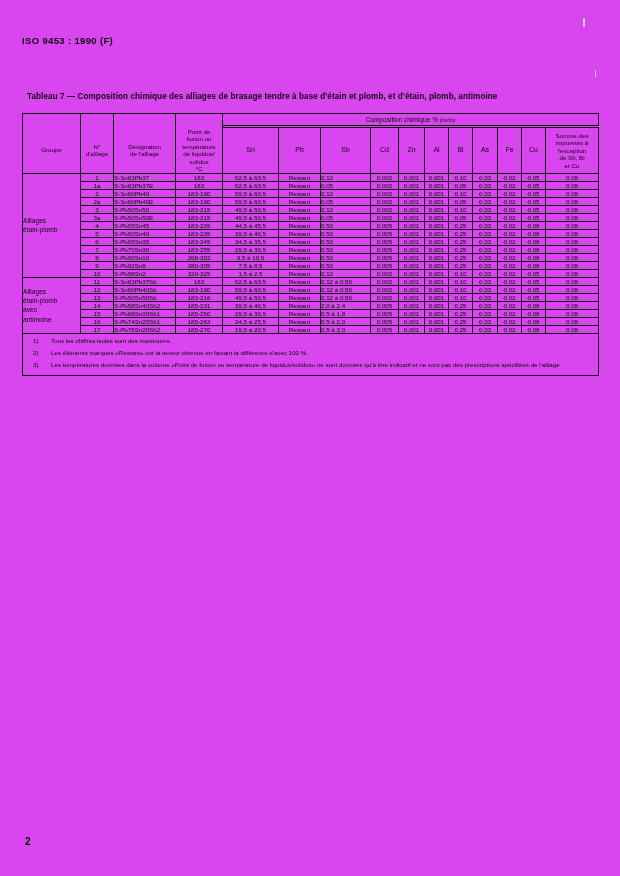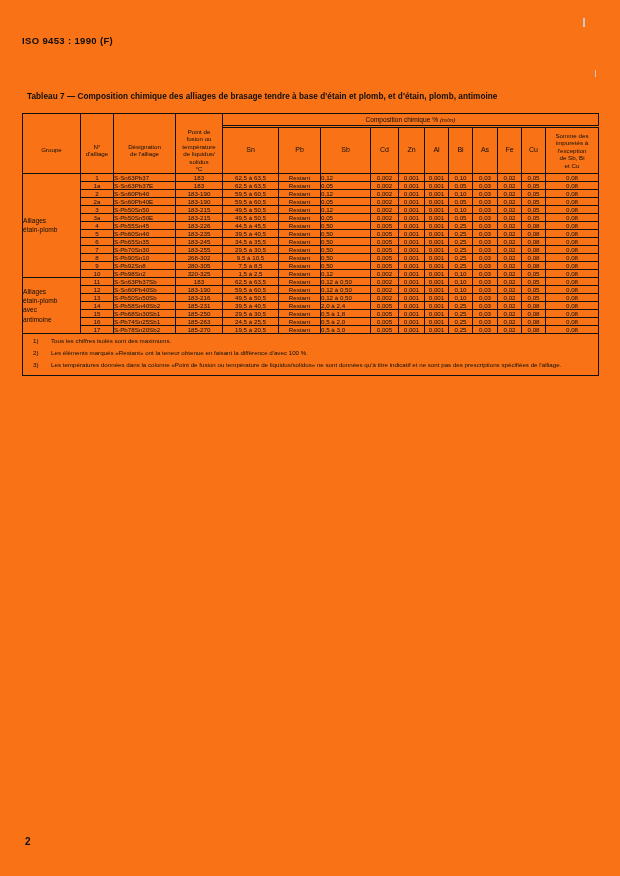--- a/index.html
+++ b/index.html
@@ -11,21 +11,21 @@
     width: 620px;
     height: 876px;
     position: relative;
     font-family: "Liberation Sans", sans-serif;
     color: #0d0d0d;
     overflow: hidden;
   }
   .page {
     position: absolute;
     inset: 0;
-    background: #f97316;
+    background: #d946ef;
   }
   .header-id {
     position: absolute;
     left: 22px;
     top: 35px;
     font-size: 9.5px;
     font-weight: bold;
     letter-spacing: 0.35px;
   }
   .table-caption {

